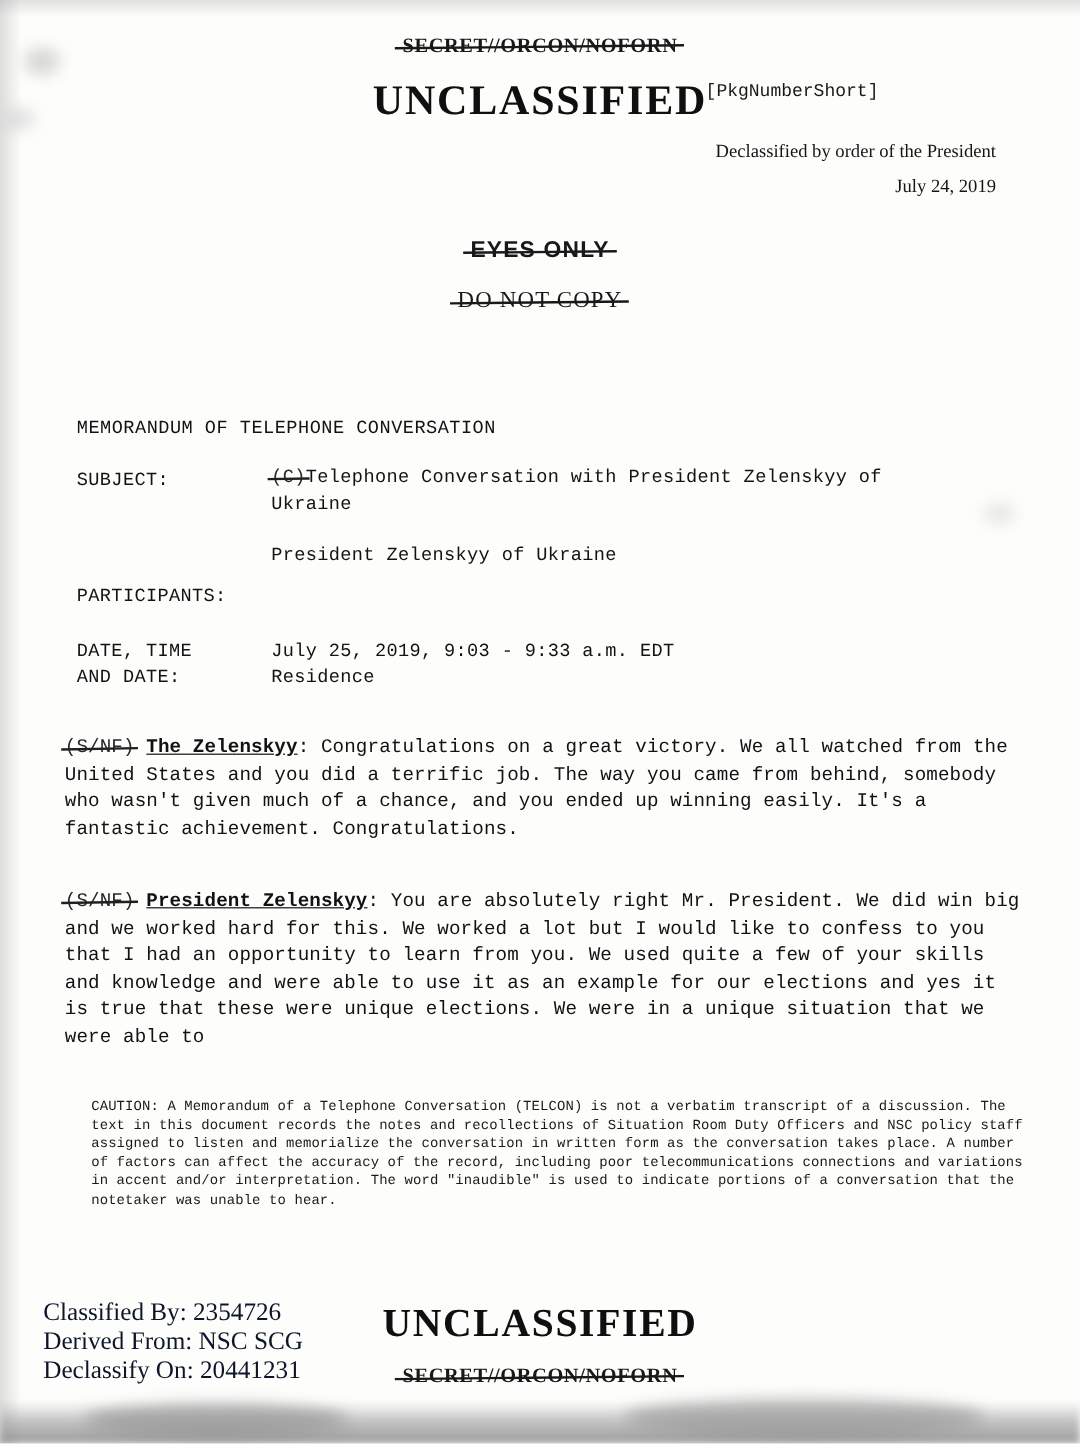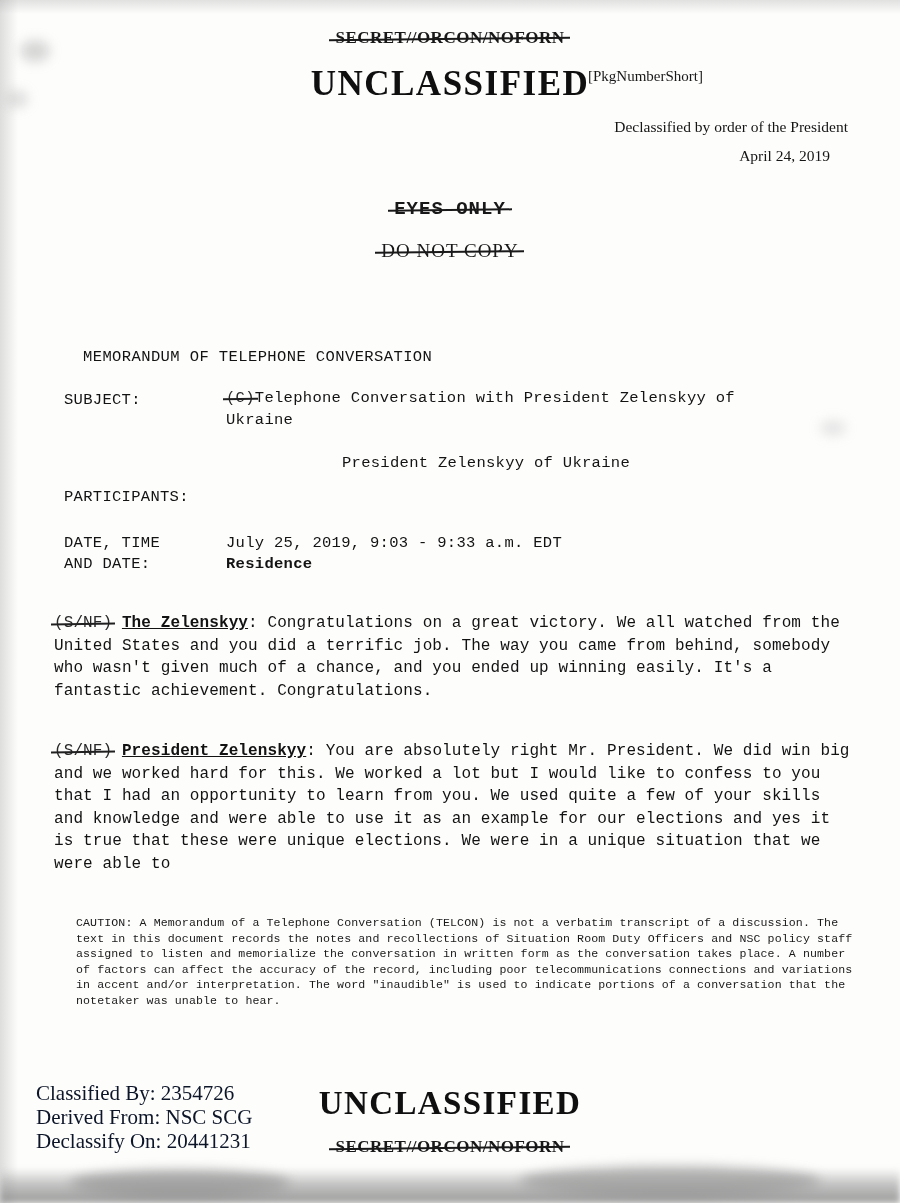--- a/index.html
+++ b/index.html
@@ -70,49 +70,49 @@
     font-weight: bold;
     font-size: 35px;
     letter-spacing: 1.5px;
     color: #111;
   }
 
   .pkg-number {
     position: absolute;
     top: 68px;
     left: 588px;
-    font-family: Liberation Serif, serif;
+    font-family: Liberation Mono, monospace;
     font-size: 15px;
     color: #1a1a1a;
   }
 
   .declass-line1 {
     position: absolute;
     top: 118px;
-    right: 52px;
+    right: 70px;
     font-family: "Liberation Serif", serif;
     font-size: 15.5px;
     color: #171717;
   }
   .declass-line2 {
     position: absolute;
     top: 147px;
     right: 70px;
     font-family: "Liberation Serif", serif;
     font-size: 15.5px;
     color: #171717;
   }
 
   .eyes-only {
     position: absolute;
     top: 198px;
     left: 0;
     width: 900px;
     text-align: center;
-    font-family: Liberation Mono, monospace;
+    font-family: Liberation Sans, sans-serif;
     font-weight: bold;
     font-size: 19px;
     letter-spacing: 1px;
     color: #1a1a1a;
   }
   .do-not-copy {
     position: absolute;
     top: 224px;
     left: 0;
     width: 900px;
@@ -127,40 +127,39 @@
 
   
   .memo-title {
     position: absolute;
     top: 348px;
     left: 64px;
     font-family: "Liberation Mono", monospace;
     font-size: 15.5px;
     letter-spacing: 0.4px;
     color: #151515;
-    margin-left: 19px;
   }
 
   .field {
     position: absolute;
     font-family: "Liberation Mono", monospace;
     font-size: 15.5px;
     letter-spacing: 0.3px;
     color: #151515;
     line-height: 22px;
   }
   .lbl-subject   { top: 389px; left: 64px; }
   .val-subject   { top: 387px; left: 226px; width: 520px; }
   .lbl-partic    { top: 452px; left: 64px; margin-top: 34px; }
-  .val-partic    { top: 452px; left: 226px; width: 520px; text-align: center; }
+  .val-partic    { top: 452px; left: 226px; width: 520px; }
   .val-notetak   { top: 489px; left: 226px; width: 560px; }
   .lbl-date      { top: 532px; left: 64px; }
   .lbl-place     { top: 553px; left: 64px; }
   .val-date      { top: 532px; left: 226px; width: 520px; }
-  .val-place     { top: 553px; left: 226px; width: 520px; font-weight: bold; }
+  .val-place     { top: 553px; left: 226px; width: 520px; }
 
   .redact-snf {
     display: inline-block;
     position: relative;
     color: #2a2a2a;
   }
   .redact-snf::after {
     content: "";
     position: absolute;
     left: -3px;
@@ -279,21 +278,21 @@
 
   <div class="top-banner">
     <span class="strike">SECRET//ORCON/NOFORN</span>
   </div>
 
   <div class="unclass-top">UNCLASSIFIED</div>
 
   <div class="pkg-number">[PkgNumberShort]</div>
 
   <div class="declass-line1">Declassified by order of the President</div>
-  <div class="declass-line2">April 24, 2019</div>
+  <div class="declass-line2">July 24, 2019</div>
 
   <div class="eyes-only">
     <span class="strike">EYES ONLY</span>
   </div>
   <div class="do-not-copy">
     <span class="strike">DO NOT COPY</span>
   </div>
 
   <div class="memo-title">MEMORANDUM OF TELEPHONE CONVERSATION</div>
 

